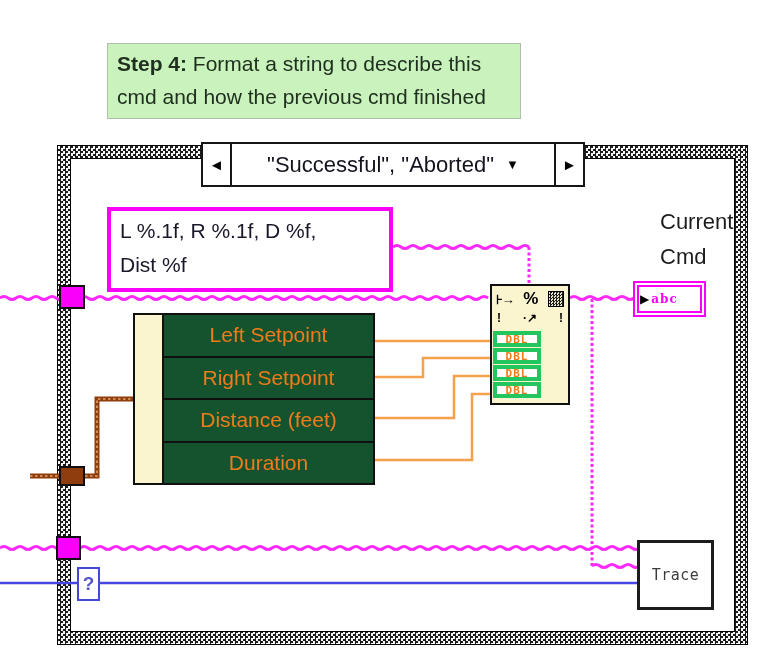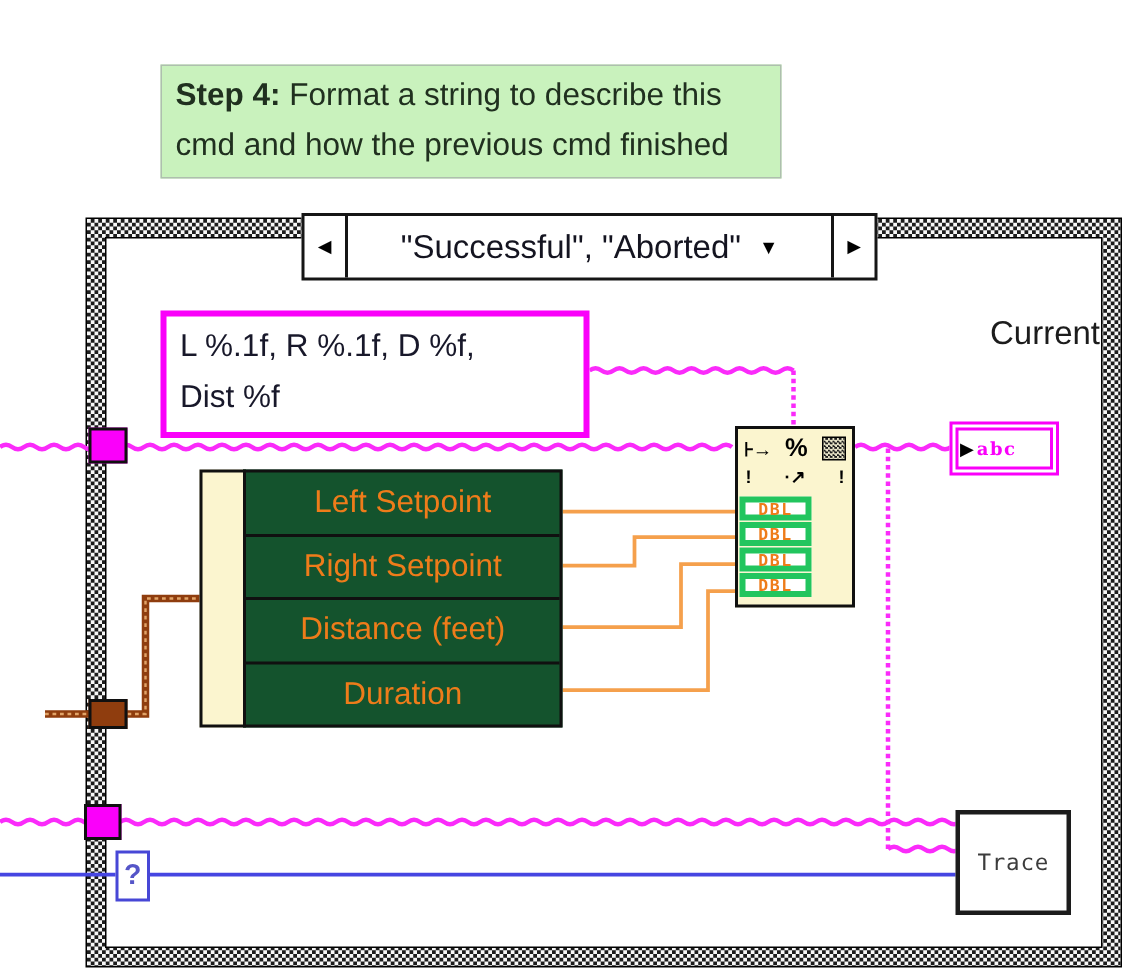--- a/index.html
+++ b/index.html
@@ -172,20 +172,21 @@
   </div>
 </div>
 
 <div class="abs fmtbox">
   <div>L %.1f, R %.1f, D %f,</div>
   <div>Dist %f</div>
 </div>
 
 <div class="abs curcmd">
   <div>Current</div>
+  <div>Cmd</div>
 </div>
 <div class="abs abcbox">
   <div class="inner">
     <span class="abc-arrow">▶</span>
     <span class="abc-text">abc</span>
   </div>
 </div>
 
 <div class="abs ub-strip"></div>
 <div class="abs ub-rows">

